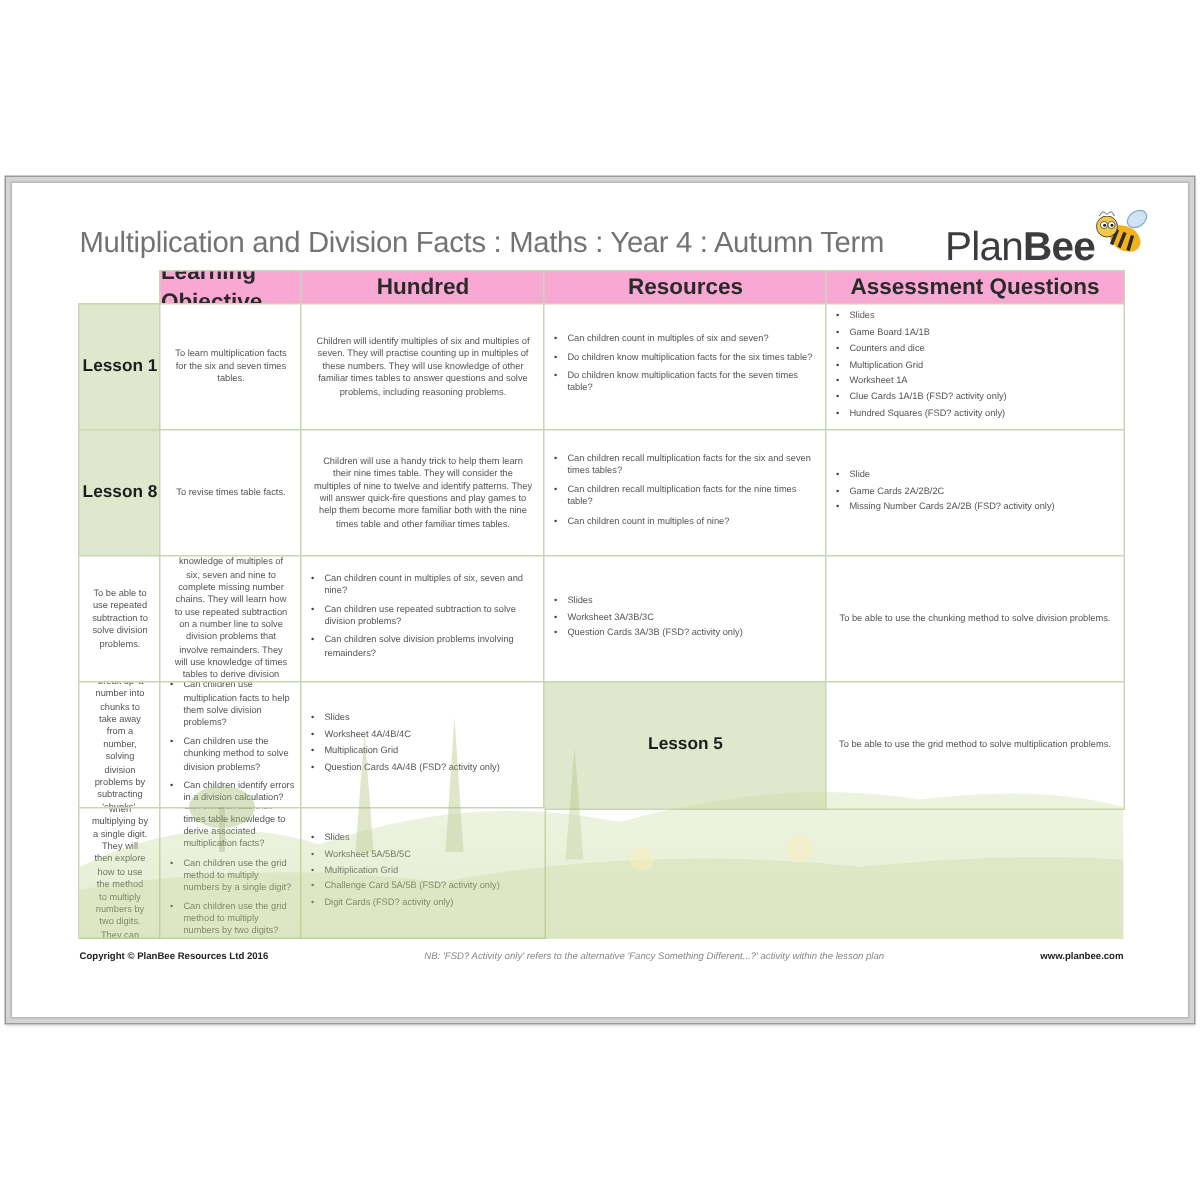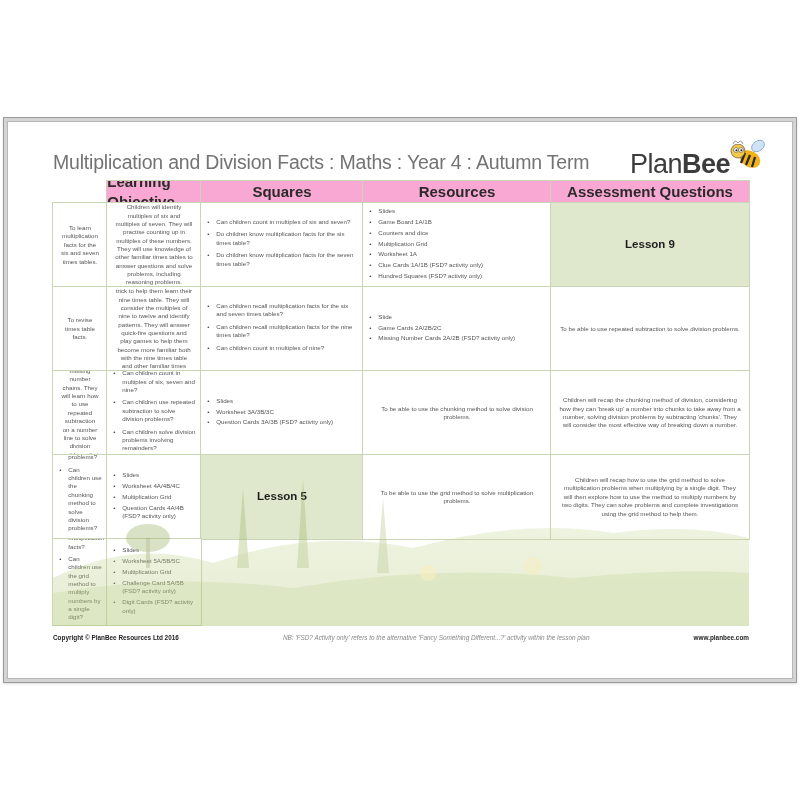--- a/index.html
+++ b/index.html
@@ -86,24 +86,25 @@
     <circle cx="11.4" cy="13.2" r="1" fill="#222"></circle>
     <circle cx="16.3" cy="13.2" r="1" fill="#222"></circle>
     <path d="M8 7 Q10 2 13 6 Q16 2 18 7" fill="#fff" stroke="#555" stroke-width="0.6"></path>
   </svg>
 </div>
 
 <div class="grid">
 
   <div class="cell corner"></div>
   <div class="cell head">Learning Objective</div>
-  <div class="cell head">Squares</div>
+  <div class="cell head">Hundred</div>
   <div class="cell head">Resources</div>
   <div class="cell head">Assessment Questions</div>
 
+  <div class="cell lesson">Lesson 1</div>
   <div class="cell obj">To learn multiplication facts for the six and seven times tables.</div>
   <div class="cell ov">Children will identify multiples of six and multiples of seven. They will practise counting up in multiples of these numbers. They will use knowledge of other familiar times tables to answer questions and solve problems, including reasoning problems.</div>
   <div class="cell list qa">
       <ul>
     <li>Can children count in multiples of six and seven?</li>
     <li>Do children know multiplication facts for the six times table?</li>
     <li>Do children know multiplication facts for the seven times table?</li>
   </ul>
     </div>
   <div class="cell list res">
@@ -111,21 +112,21 @@
     <li>Slides</li>
     <li>Game Board 1A/1B</li>
     <li>Counters and dice</li>
     <li>Multiplication Grid</li>
     <li>Worksheet 1A</li>
     <li>Clue Cards 1A/1B (FSD? activity only)</li>
     <li>Hundred Squares (FSD? activity only)</li>
   </ul>
     </div>
 
-  <div class="cell lesson">Lesson 9</div>
+  <div class="cell lesson">Lesson 8</div>
   <div class="cell obj">To revise times table facts.</div>
   <div class="cell ov">Children will use a handy trick to help them learn their nine times table. They will consider the multiples of nine to twelve and identify patterns. They will answer quick-fire questions and play games to help them become more familiar both with the nine times table and other familiar times tables.</div>
   <div class="cell list qa">
       <ul>
     <li>Can children recall multiplication facts for the six and seven times tables?</li>
     <li>Can children recall multiplication facts for the nine times table?</li>
     <li>Can children count in multiples of nine?</li>
   </ul>
     </div>
   <div class="cell list res">

